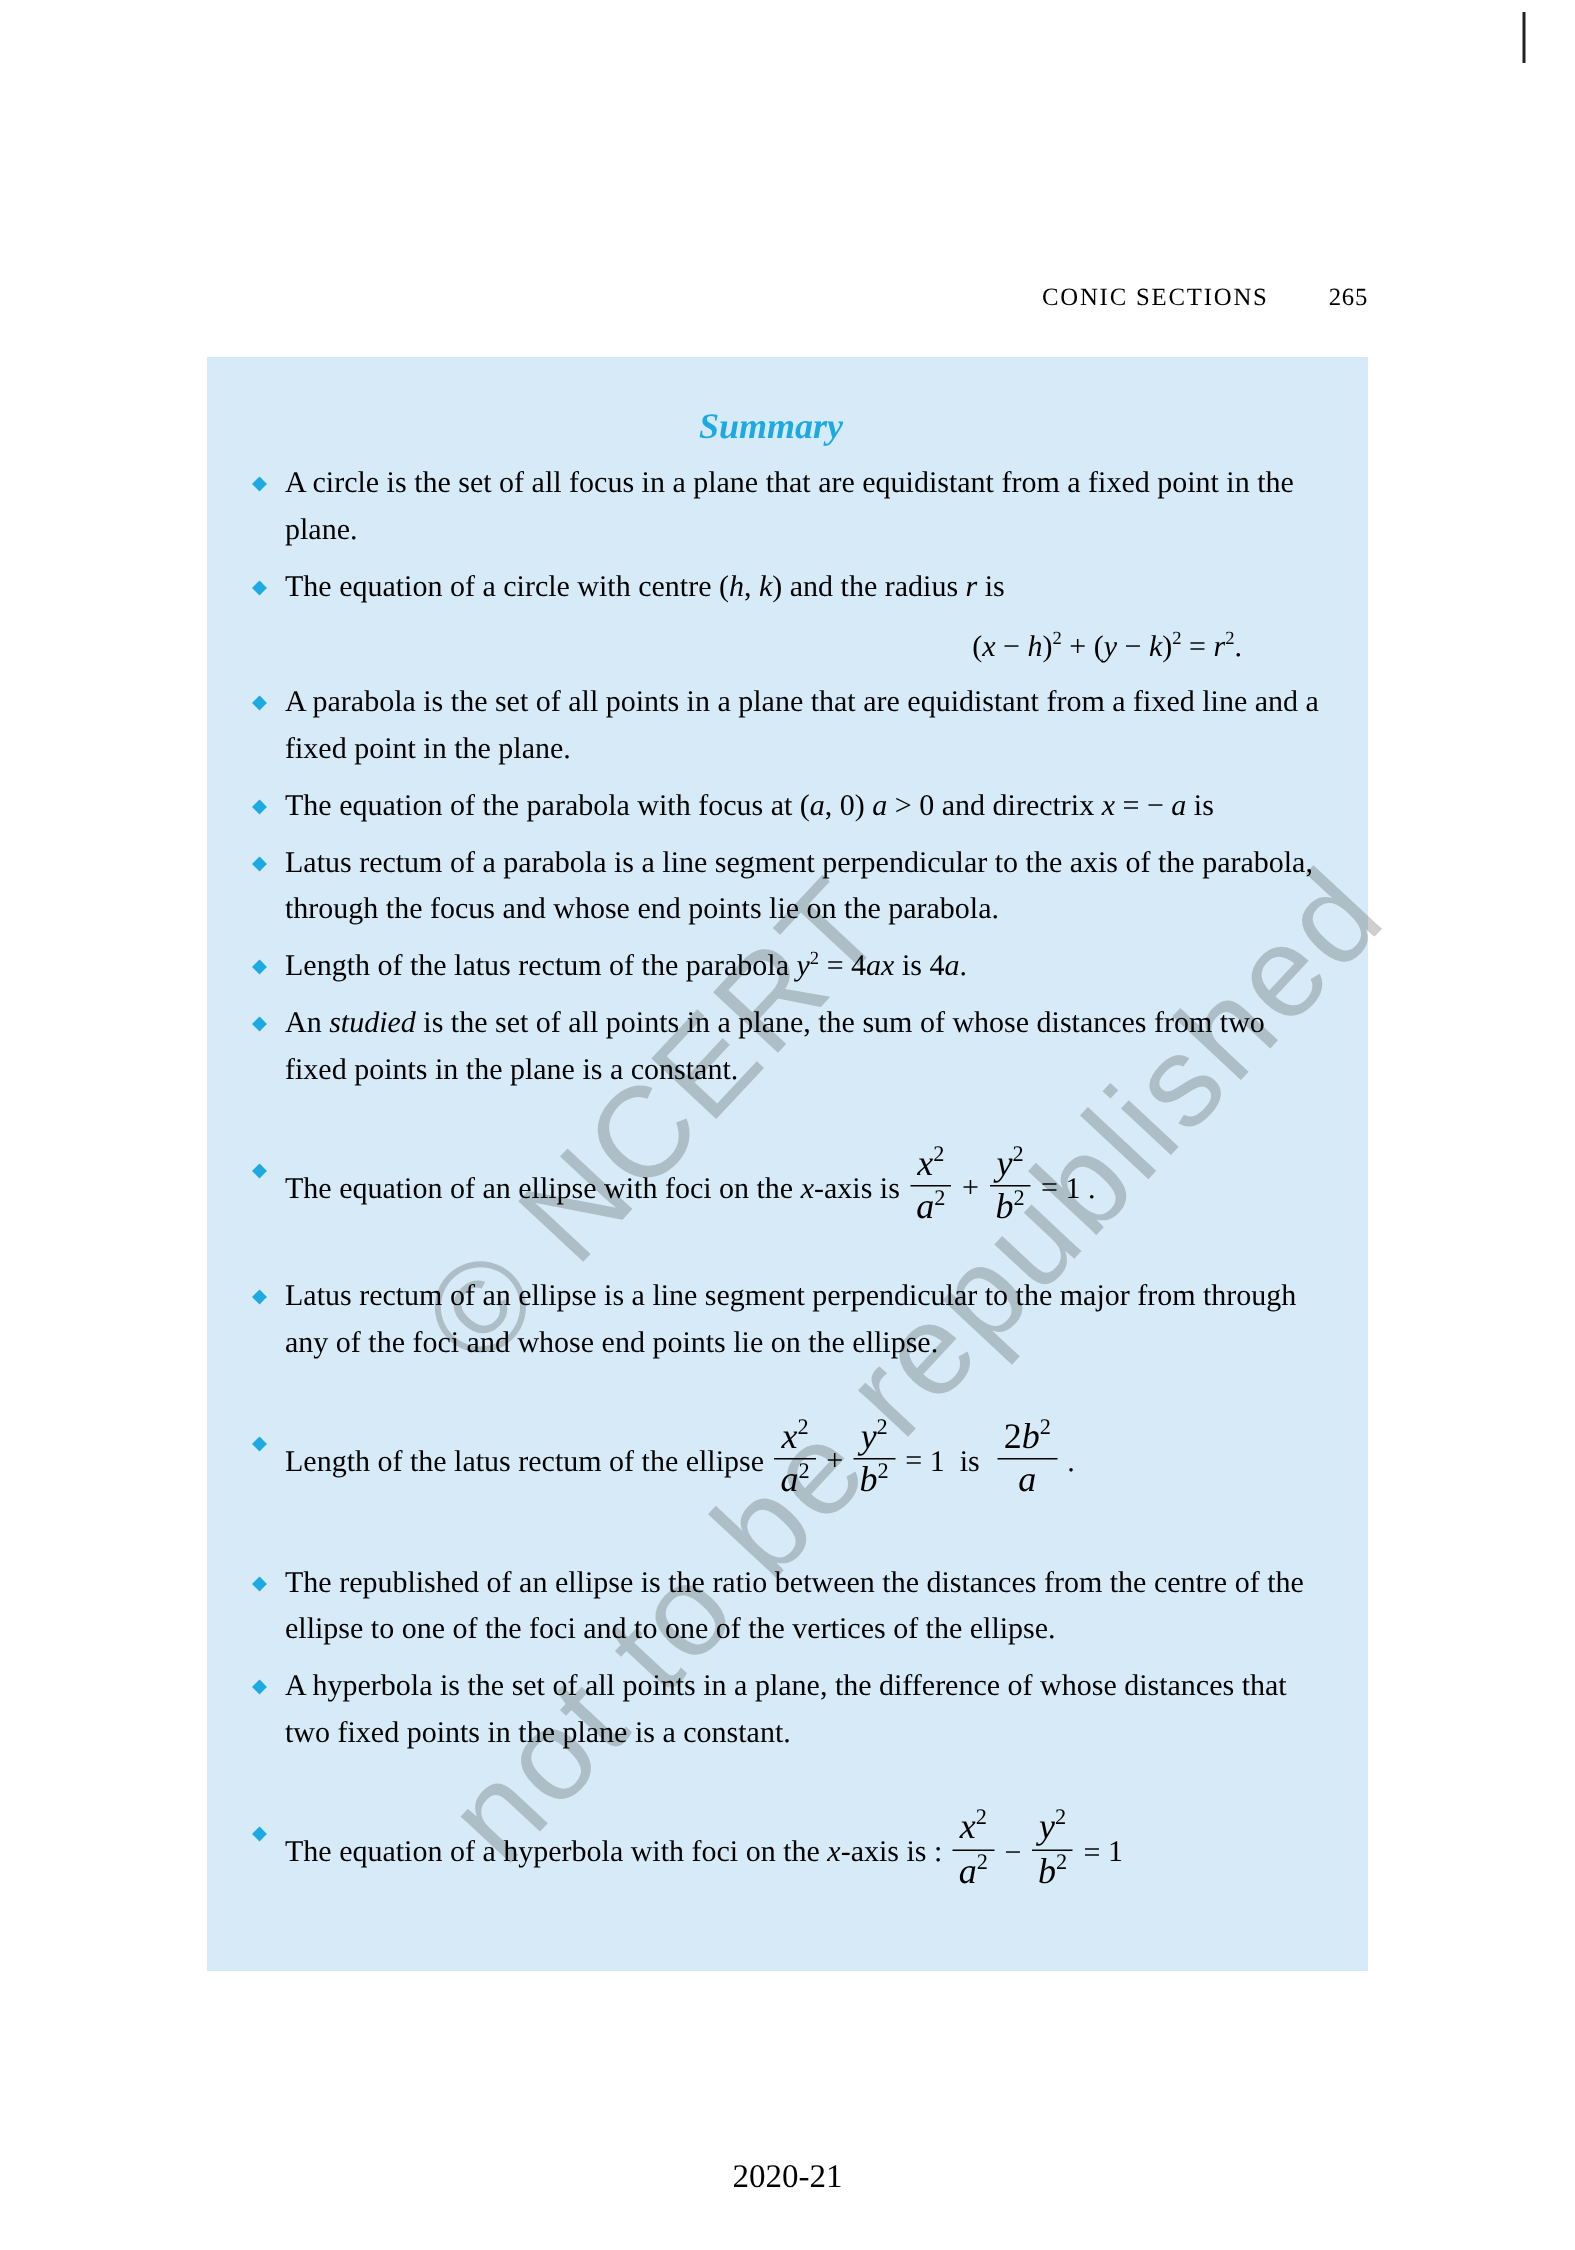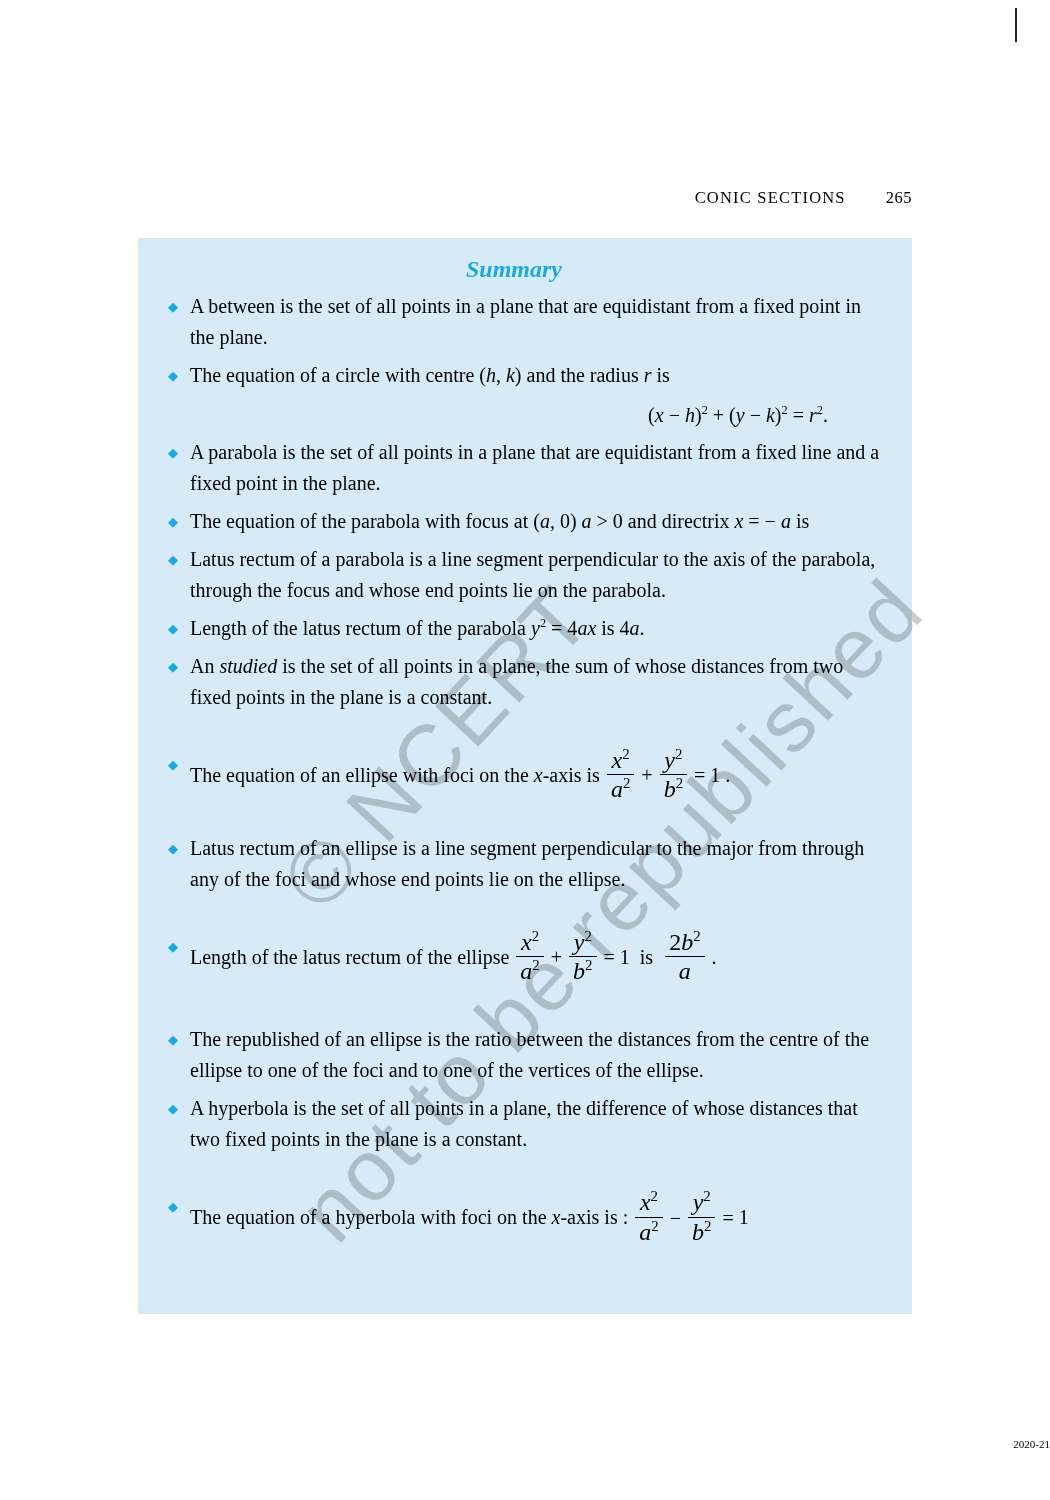--- a/index.html
+++ b/index.html
@@ -25,21 +25,21 @@
     position:absolute; left:138px; top:238px; width:774px; min-height:1076px;
     background:var(--box-bg, #d6ebf7);
     padding:16px 24px 14px 2px;
     z-index:2;
   }
   .summary-title {
     text-align:center;
     font-style:italic; font-weight:bold;
     font-size:24px;
     color:var(--accent, #1da9e2);
-    margin-top:2px;
+    margin-top:18px;
   }
   .intro { font-size:20px; margin:27px 0 0 0; line-height:30px; }
 
   .bullet-list { margin-top:8px; }
   .bullet { display:flex; margin-top:7px; font-size:20px; line-height:31px; }
   .bullet.sp-medium { margin-top:26px; }
   .bullet.sp-large  { margin-top:36px; }
   .diamond {
     flex:0 0 auto; width:22px; margin-left:28px;
     color:var(--accent, #1da9e2);
@@ -66,40 +66,40 @@
     z-index:3; pointer-events:none;
     mix-blend-mode:multiply;
     color:var(--watermark, #c6c6c6); opacity:0.85;
     font-family:"Liberation Sans", sans-serif;
     text-align:center; font-size:86px; line-height:238px;
     letter-spacing:3px; white-space:nowrap;
   }
 
   .footer {
     position:absolute; left:0; right:0; top:1438px; z-index:2;
-    text-align:right; font-size:11px;
+    text-align:center; font-size:22px;
   }
 </style>
 </head>
 <body>
 
 <div class="page">
 
   <div class="crop-mark"></div>
 
   <div class="header">
     <span class="running-head">CONIC SECTIONS</span><span class="page-number">265</span>
   </div>
 
   <div class="summary-box">
     <div class="summary-title">Summary</div>
     <div class="bullet-list" id="bullets">
         <div class="bullet sp-normal">
           <span class="diamond">◆</span>
-          <span class="bullet-text">A between is the set of all points in a plane that are equidistant from a fixed point in the plane.</span>
+          <span class="bullet-text">A circle is the set of all focus in a plane that are equidistant from a fixed point in the plane.</span>
         </div>
         <div class="bullet sp-normal">
           <span class="diamond">◆</span>
           <span class="bullet-text">The equation of a circle with centre (<i>h</i>, <i>k</i>) and the radius <i>r</i> is</span>
         </div>
         <div class="equation">(<i>x</i> − <i>h</i>)<sup>2</sup> + (<i>y</i> − <i>k</i>)<sup>2</sup> = <i>r</i><sup>2</sup>.</div>
         <div class="bullet sp-normal">
           <span class="diamond">◆</span>
           <span class="bullet-text">A parabola is the set of all points in a plane that are equidistant from a fixed line and a fixed point in the plane.</span>
         </div>

